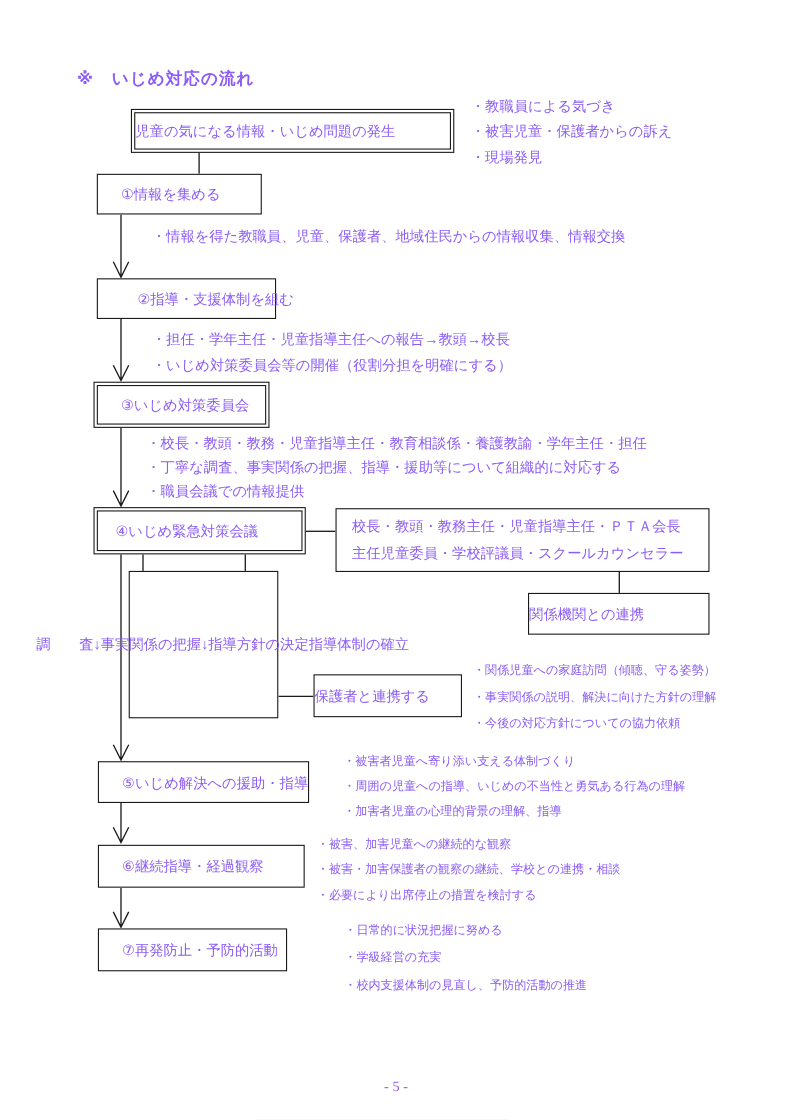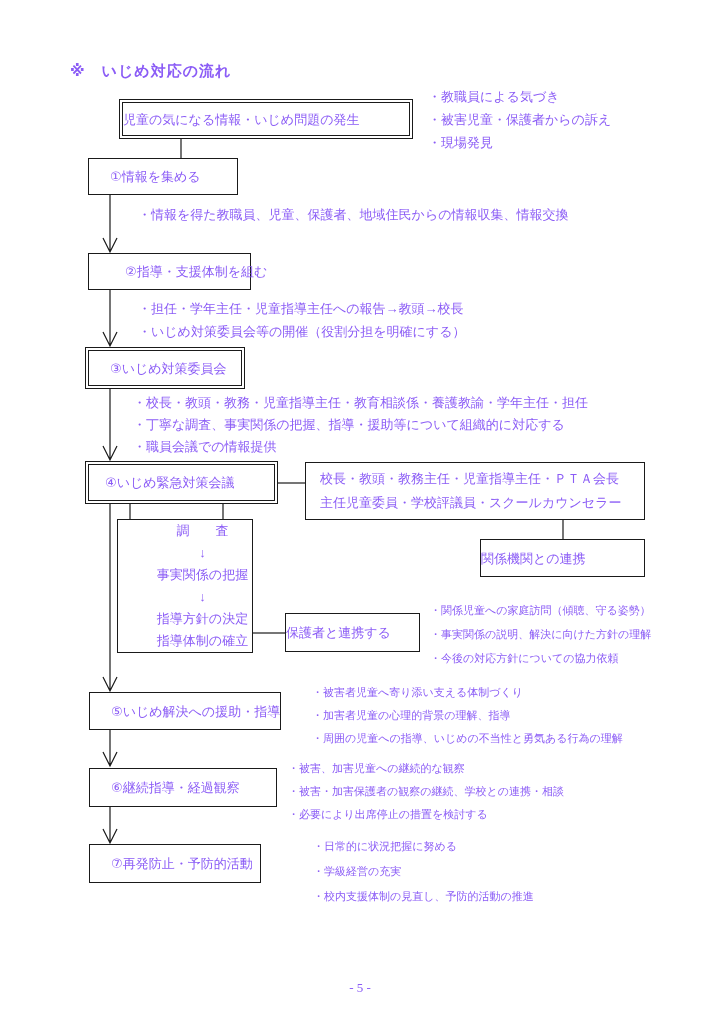--- a/index.html
+++ b/index.html
@@ -15,21 +15,21 @@
   .box{
     position:absolute;box-sizing:border-box;border:1px solid #1a1a1a;
     background:#ffffff;font-size:13px;display:flex;align-items:center;
     white-space:nowrap;line-height:1;
   }
   .box.double{outline:1px solid #1a1a1a;outline-offset:2px;}
   .box.padded{padding-left:21px;}
   .box.centered{justify-content:flex-start;}
   .box.col{flex-direction:column;justify-content:center;align-items:flex-start;}
   .box.col div{line-height:24px;}
-  .box.colcenter{flex-direction:column;justify-content:center;align-items:center;padding-left:35px;}
+  .box.colcenter{flex-direction:row;justify-content:center;align-items:center;padding-left:35px;}
   .box.colcenter div{line-height:22px;text-align:center;}
   .notes{position:absolute;font-size:13px;line-height:23px;white-space:nowrap;}
   .notes.small{font-size:11px;}
   .connectors{position:absolute;left:0;top:0;pointer-events:none;}
   .pagenum{
     position:absolute;left:0;top:980px;width:100%;text-align:center;
     font-family:"Liberation Serif","DejaVu Serif",serif;font-size:13px;
   }
 </style>
 </head>
@@ -130,22 +130,22 @@
   </div>
 
   <div class="notes small" style="left:430px;top:598px;line-height:24px;">
     <div>・関係児童への家庭訪問（傾聴、守る姿勢）</div>
     <div>・事実関係の説明、解決に向けた方針の理解</div>
     <div>・今後の対応方針についての協力依頼</div>
   </div>
 
   <div class="notes small" style="left:312px;top:681px;">
     <div>・被害者児童へ寄り添い支える体制づくり</div>
+    <div>・周囲の児童への指導、いじめの不当性と勇気ある行為の理解</div>
     <div>・加害者児童の心理的背景の理解、指導</div>
-    <div>・周囲の児童への指導、いじめの不当性と勇気ある行為の理解</div>
   </div>
 
   <div class="notes small" style="left:288px;top:757px;">
     <div>・被害、加害児童への継続的な観察</div>
     <div>・被害・加害保護者の観察の継続、学校との連携・相談</div>
     <div>・必要により出席停止の措置を検討する</div>
   </div>
 
   <div class="notes small" style="left:313px;top:834px;line-height:25px;">
     <div>・日常的に状況把握に努める</div>

